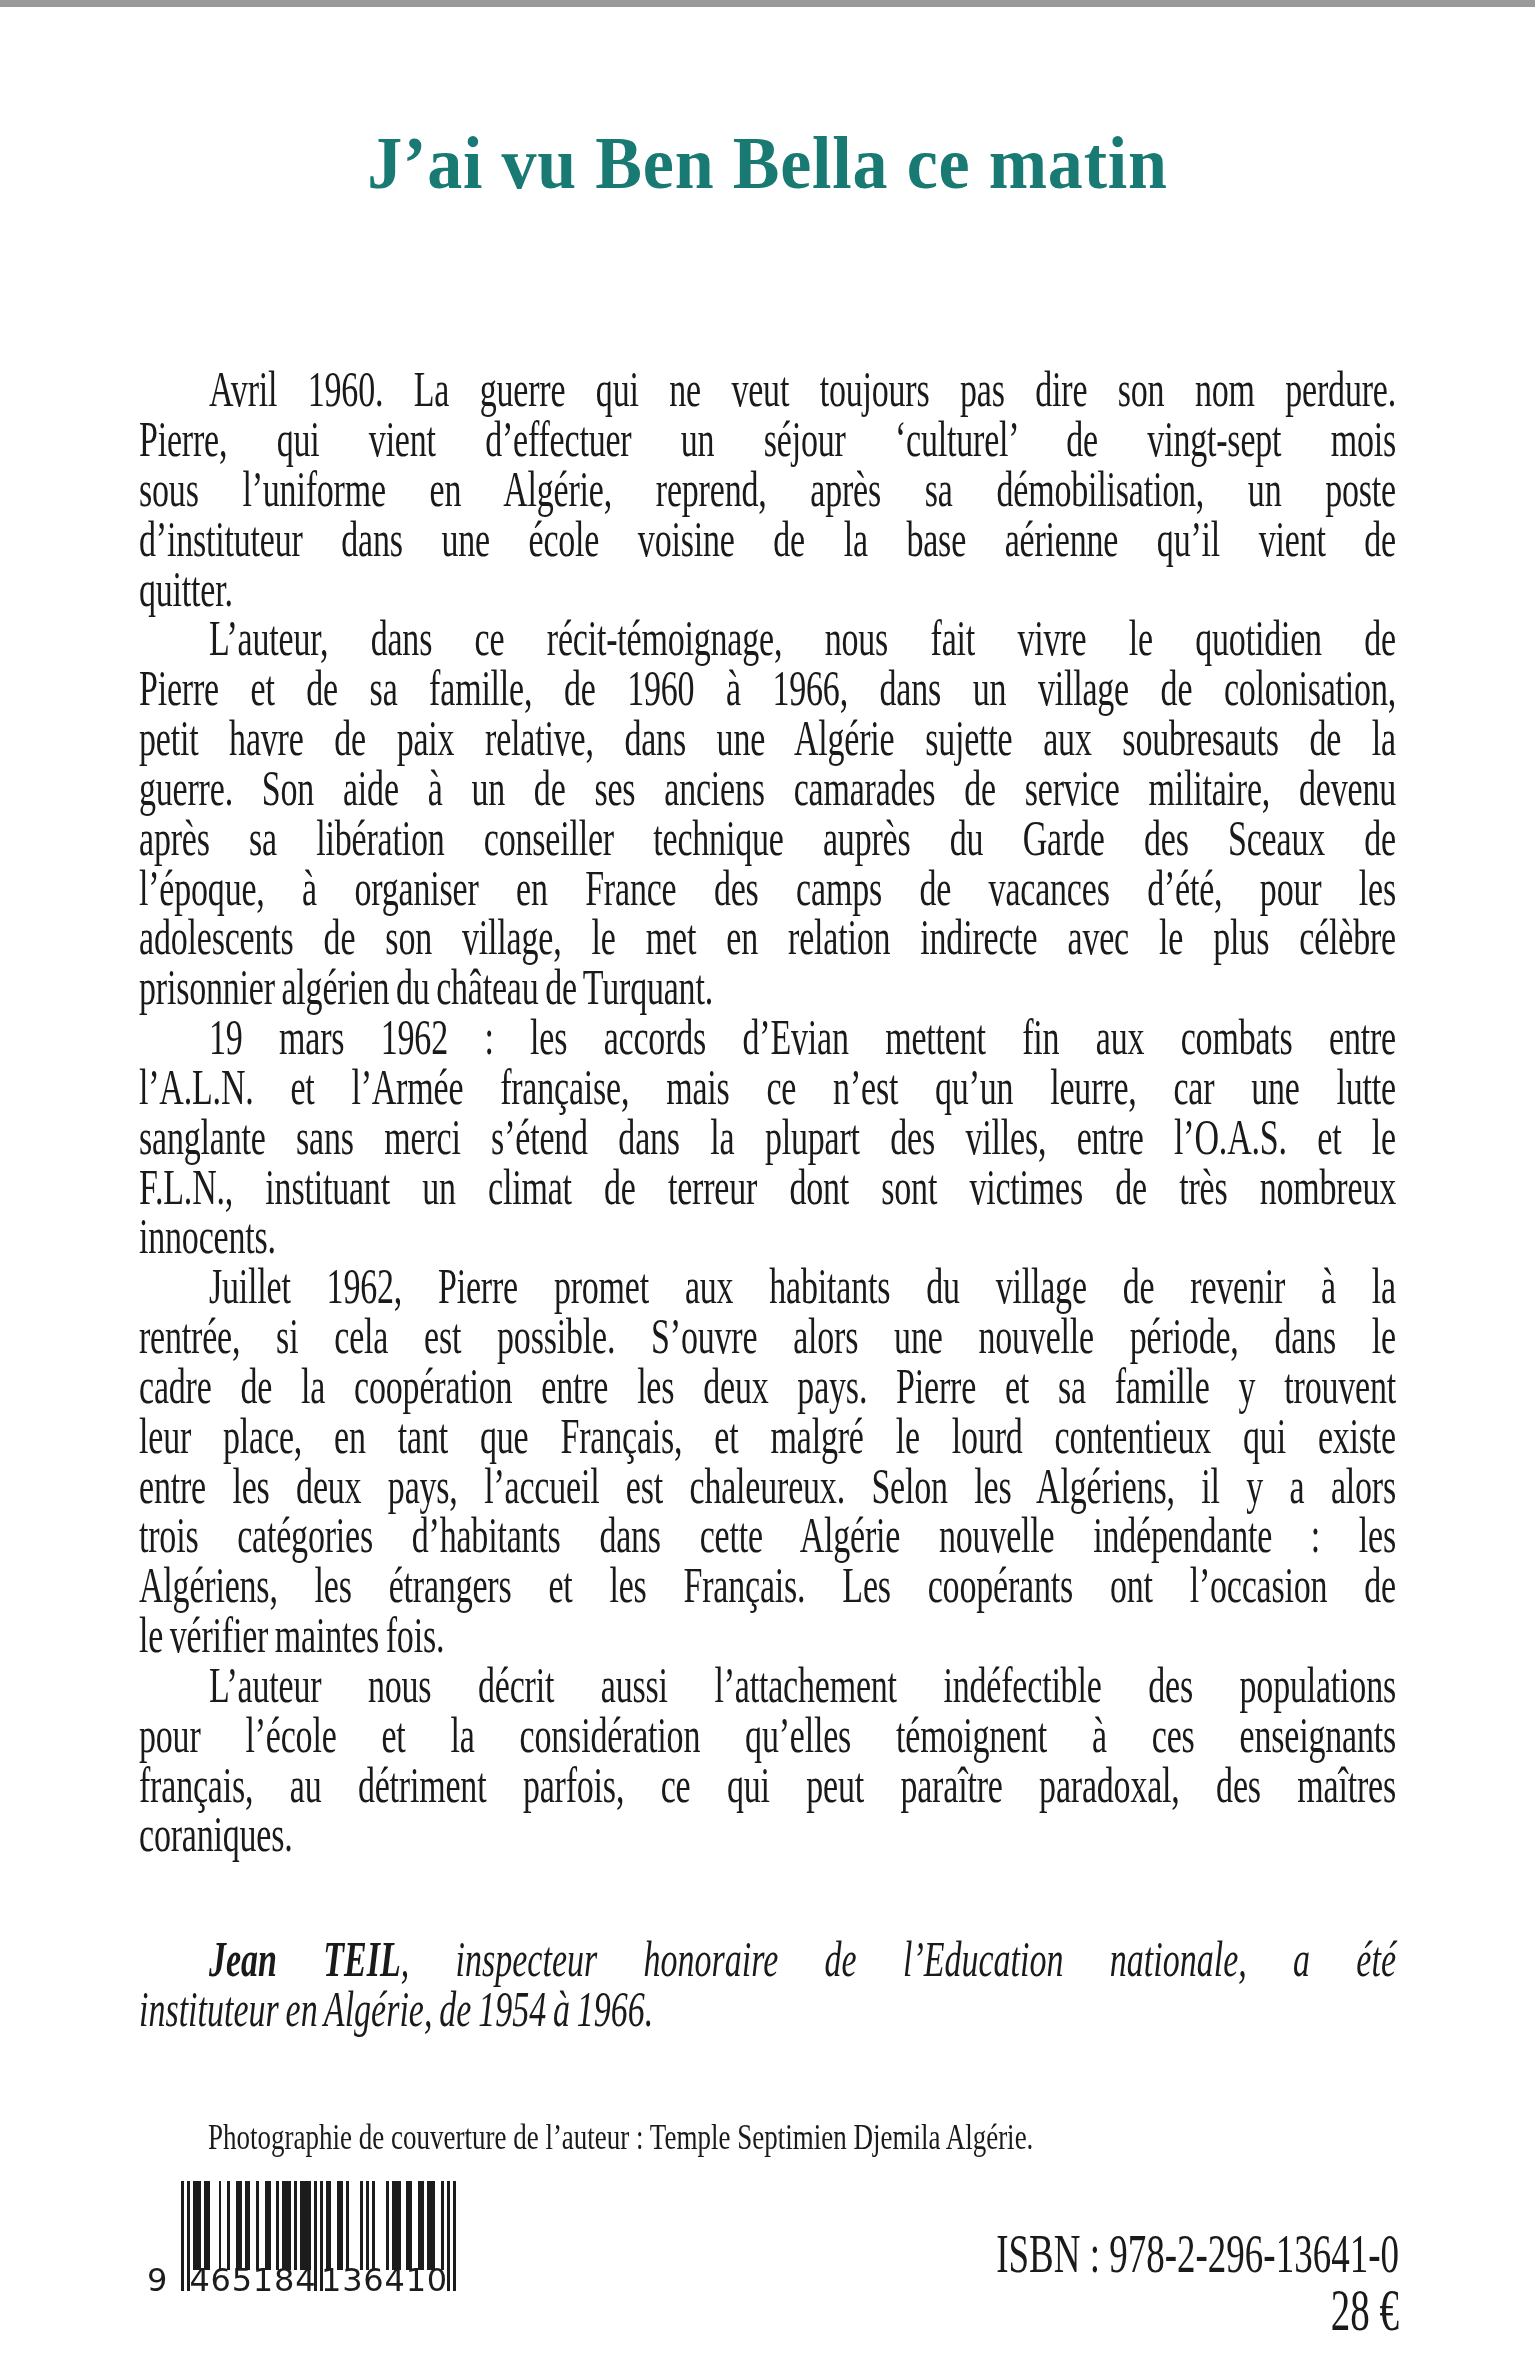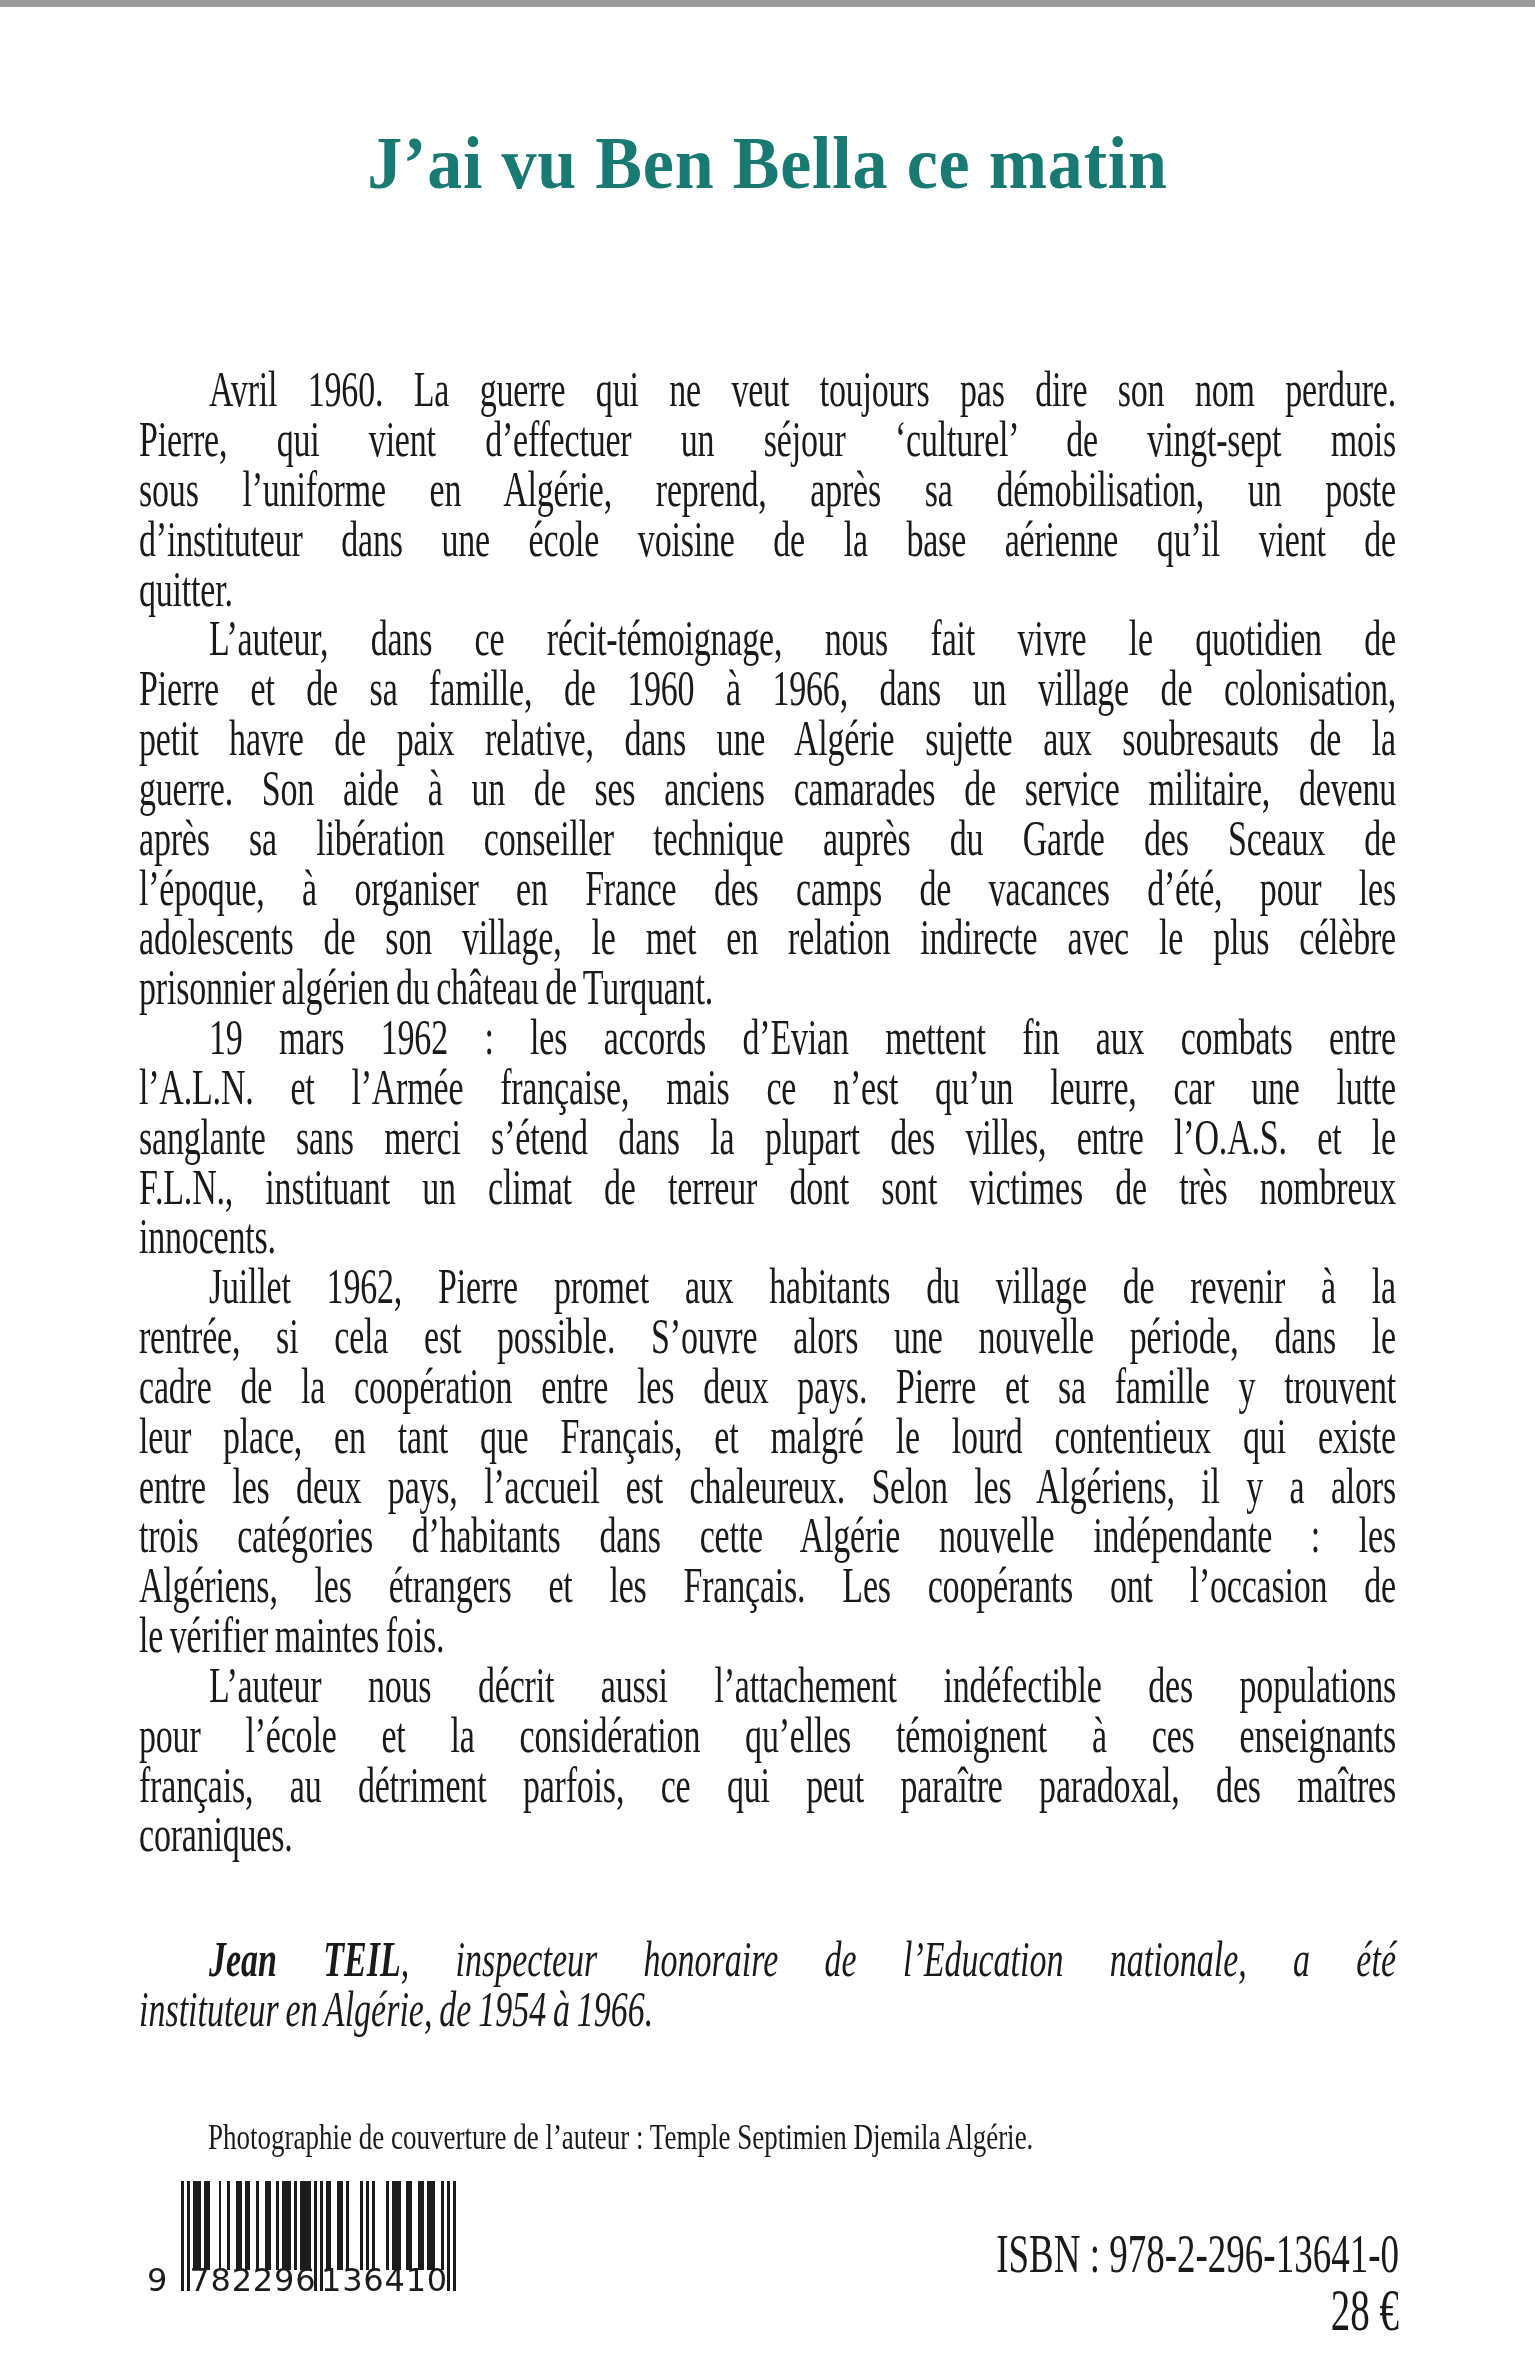--- a/index.html
+++ b/index.html
@@ -205,21 +205,21 @@
         <div class="m b"></div>
         <div class="m"></div>
         <div class="m"></div>
         <div class="m b"></div>
         <div class="m"></div>
         <div class="m b g"></div>
         <div class="m g"></div>
         <div class="m b g"></div>
       </div>
     <div class="bc-digit bc-first">9</div>
-    <div class="bc-digit bc-left">782296</div>
+    <div class="bc-digit bc-left">465184</div>
     <div class="bc-digit bc-right">136410</div>
   </div>
 
   <div class="isbn">ISBN : 978-2-296-13641-0</div>
 
   <div class="price">28 €</div>
 
 </div>
 
 

